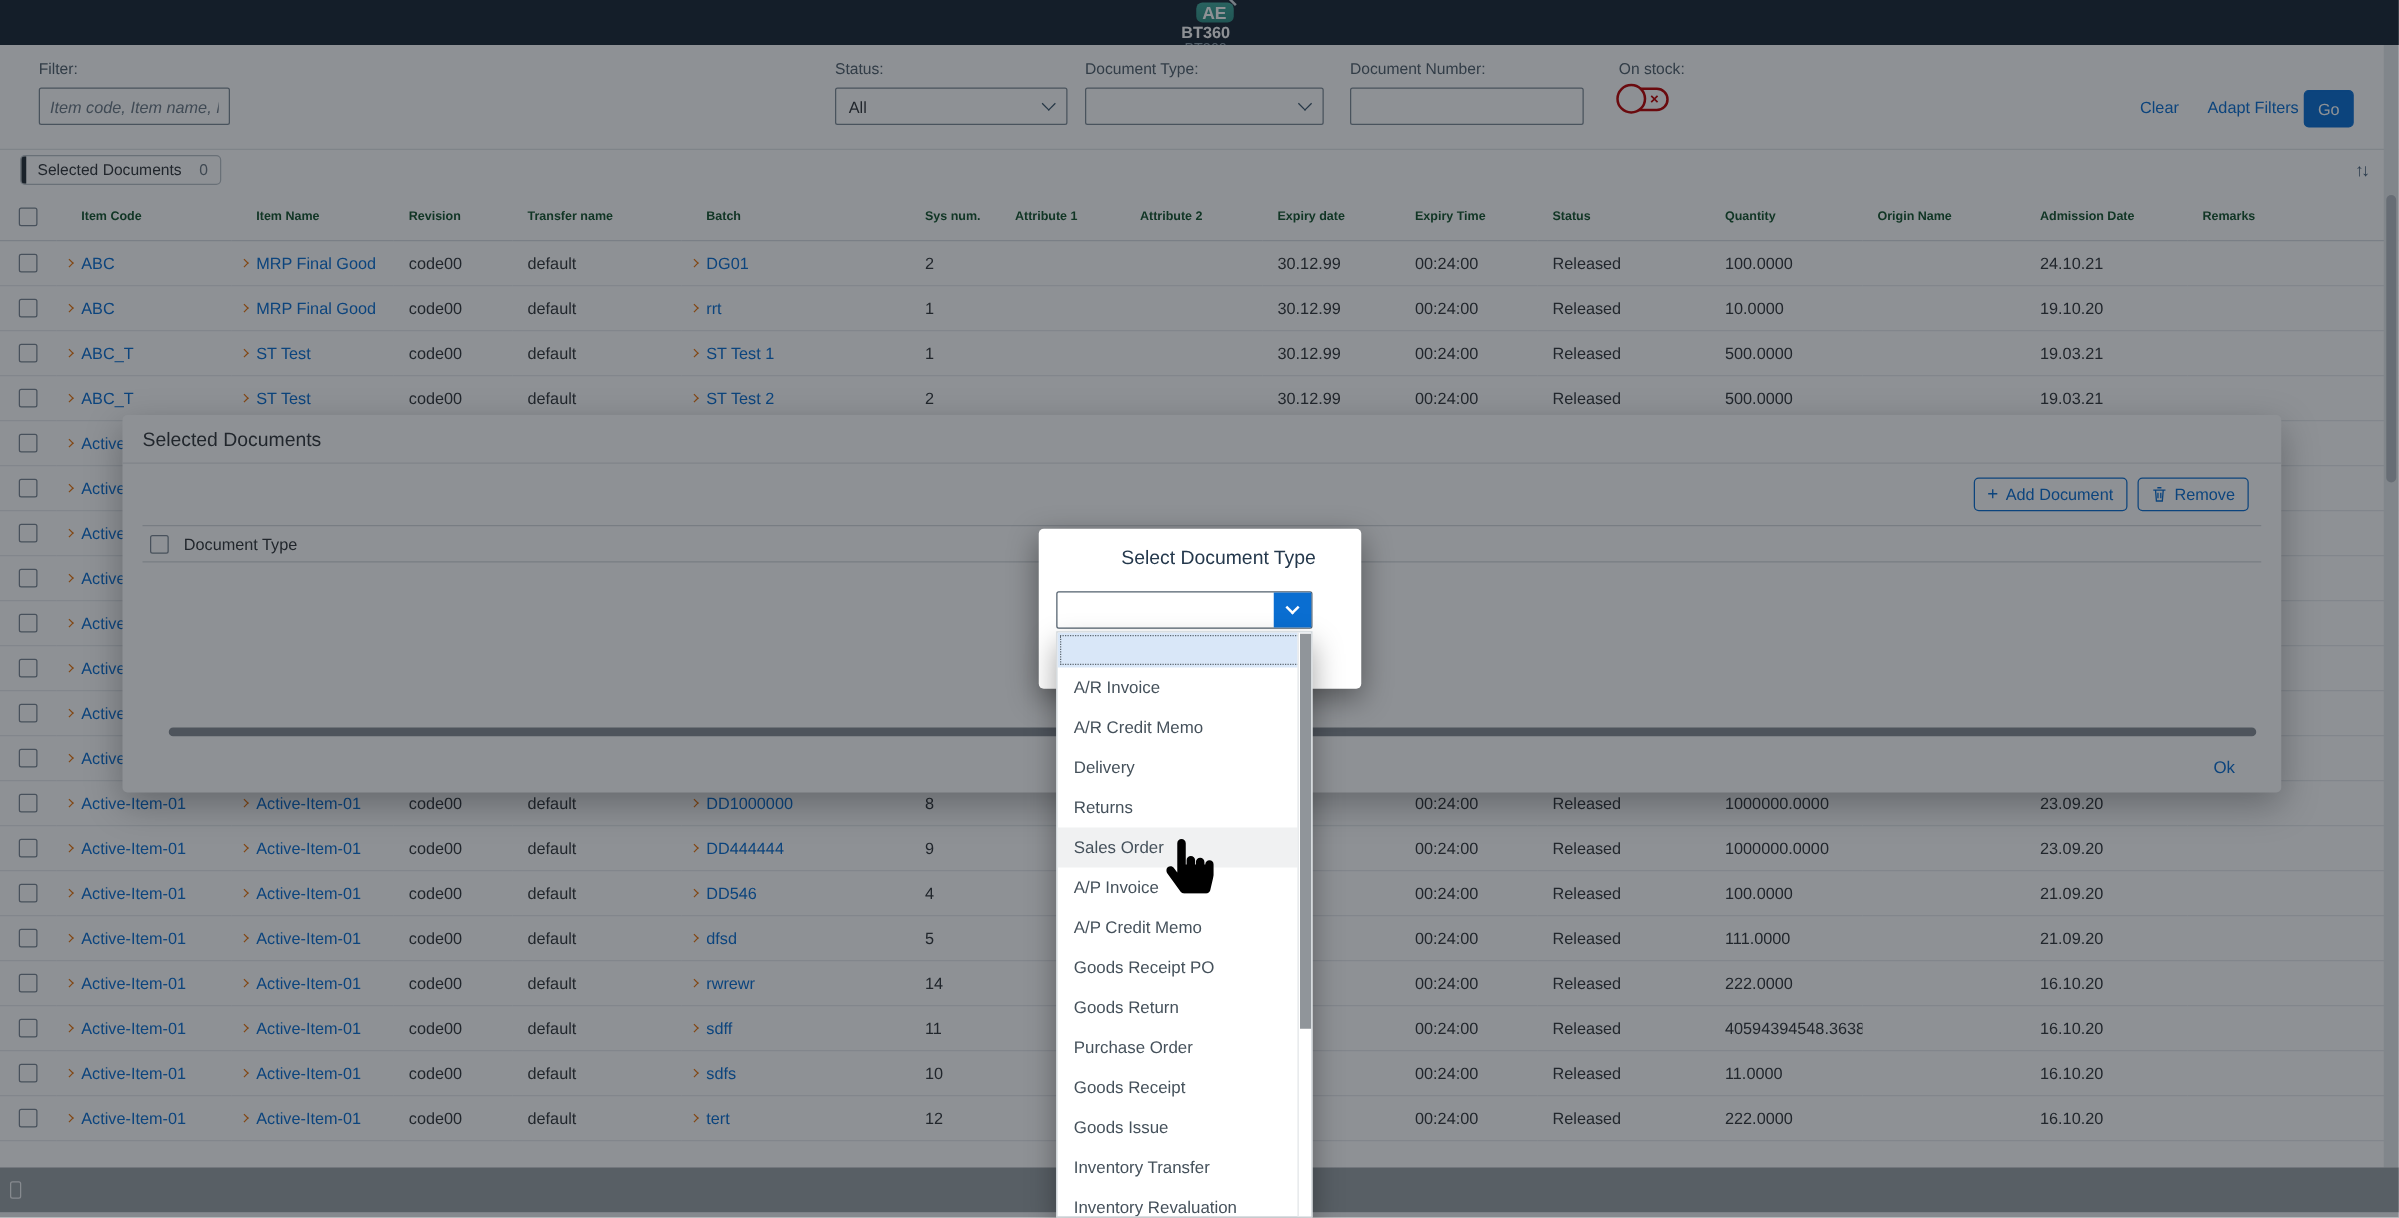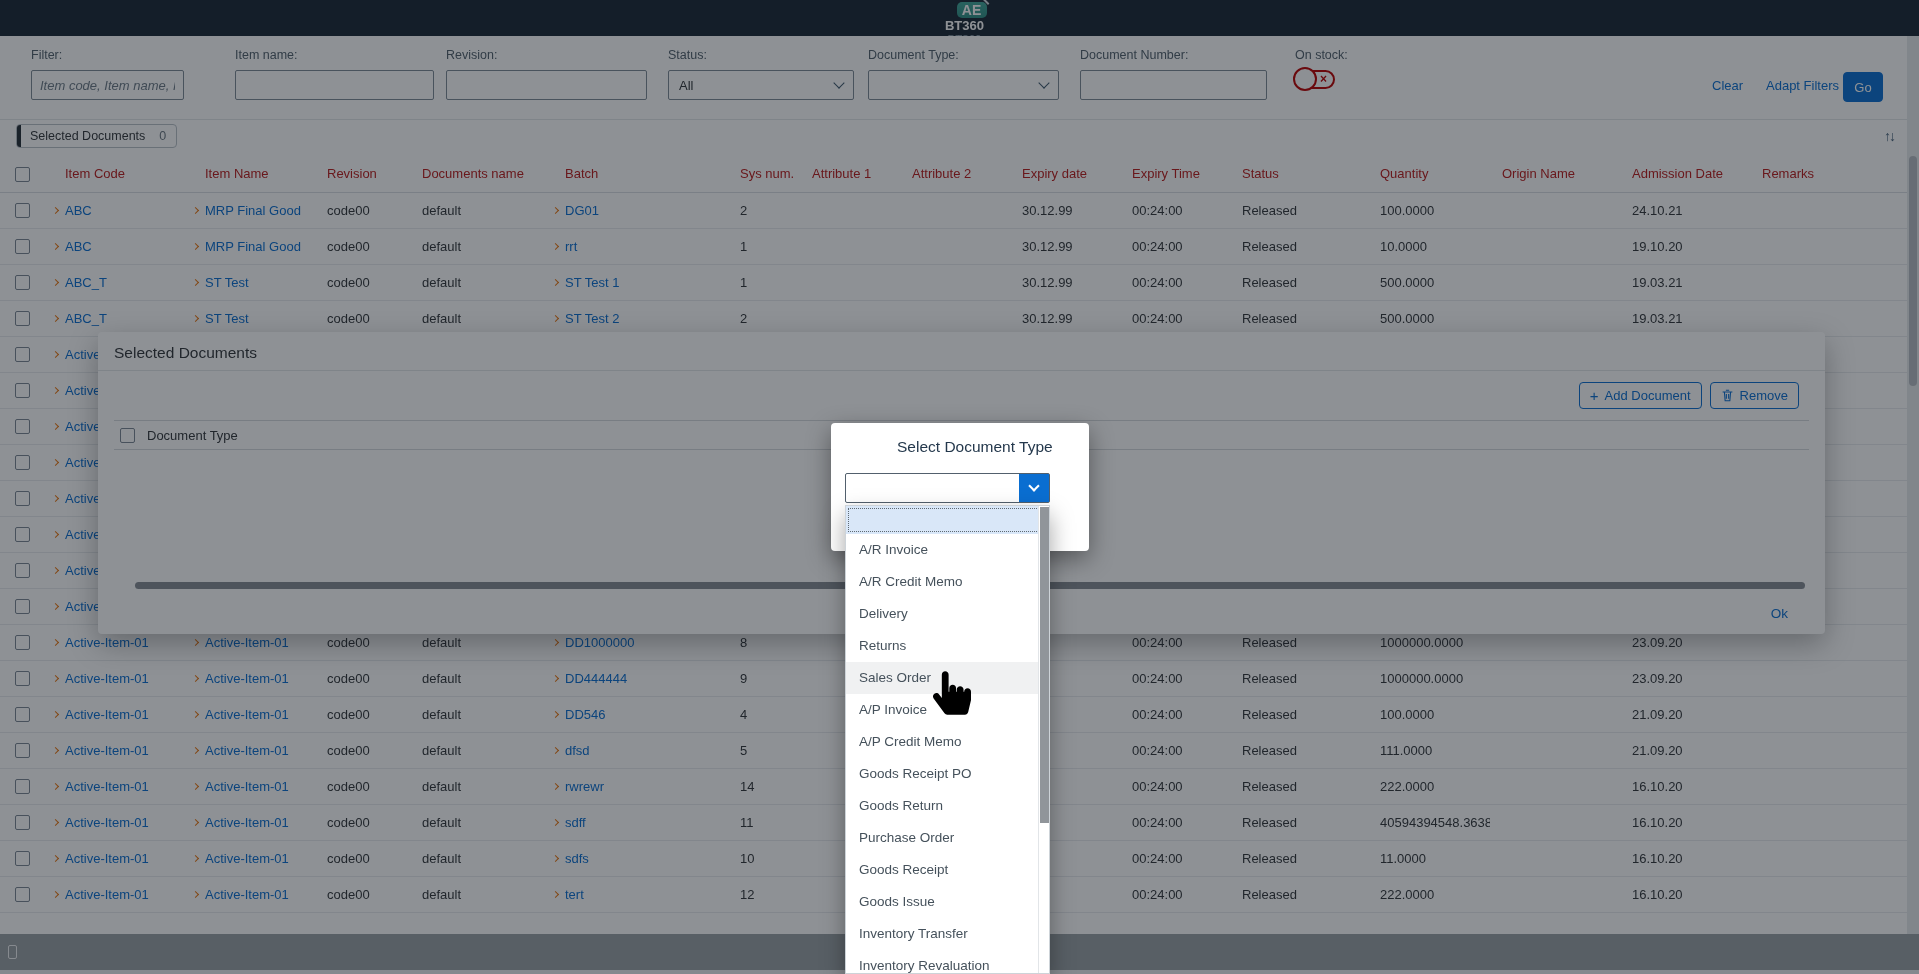--- a/index.html
+++ b/index.html
@@ -34,21 +34,21 @@
 
   
   .chip { position:absolute; top:124px; left:16px; height:24px; display:flex; align-items:center; border:1px solid #b9c1c7; border-radius:4px; background:#fff; overflow:hidden; z-index:1; }
   .chip-bar { width:4px; align-self:stretch; background:#252e36; }
   .chip-label { font-size:12.5px; margin:0 14px 0 9px; color:#32363a; }
   .chip-count { font-size:12.5px; color:#6a7680; margin-right:10px; }
   .sort-icon { position:absolute; top:128px; left:1884px; color:#47617a; font-size:14px; letter-spacing:-2px; z-index:1; }
 
   
   #main-table { position:absolute; top:156px; left:0; width:1919px; border-collapse:collapse; table-layout:fixed; z-index:1; }
-  #main-table th { height:36px; font-weight:normal; font-size:13px; color:#b91c1c; text-align:left; padding-left:12px; border-bottom:1px solid #d9dee2; background:#fff; white-space:nowrap; overflow:hidden; }
+  #main-table th { height:36px; font-weight:bold; font-size:10px; color:#14532d; text-align:left; padding-left:12px; border-bottom:1px solid #d9dee2; background:#fff; white-space:nowrap; overflow:hidden; }
   #main-table th.num, #main-table td.num { text-align:left; padding-right:8px; padding-left:0; }
   #main-table th.hlink { padding-left:20px; }
   #main-table td { height:36px; font-size:13px; border-bottom:1px solid #e8ebee; padding-left:12px; white-space:nowrap; overflow:hidden; background:#fff; }
   #main-table td.c-cell { padding-left:8px; }
   #main-table .c-check, #main-table th.c-check { text-align:center; padding:0; }
   .cb { display:inline-block; width:15px; height:15px; border:1.5px solid #7b8793; border-radius:2px; background:#fff; vertical-align:middle; }
   .chev { display:inline-block; width:5px; height:5px; border-top:1.7px solid var(--chevron); border-right:1.7px solid var(--chevron); transform:rotate(45deg); margin-right:7px; vertical-align:2px; }
   .lnk { color:var(--accent); text-decoration:none; }
 
   .vscroll { position:absolute; top:36px; left:1907px; width:12px; height:898px; background:#e7eaec; z-index:1; }
@@ -112,28 +112,20 @@
         <i></i>
         <i></i>
       </span>
   </span>
 </div>
 
 <div class="filterbar">
   <div class="ffield" style="left:31px;width:153px">
     <label class="flabel">Filter:</label>
     <input class="finput" placeholder="Item code, Item name, Revision, ..." style="">
-  </div>
-  <div class="ffield" style="left:235px;width:199px">
-    <label class="flabel">Item name:</label>
-    <input class="finput" placeholder="" style="">
-  </div>
-  <div class="ffield" style="left:446px;width:201px">
-    <label class="flabel">Revision:</label>
-    <input class="finput" placeholder="" style="">
   </div>
   <div class="ffield" style="left:668px;width:186px">
     <label class="flabel">Status:</label>
     <div class="fselect">
       <span>All</span>
       <span class="chev-down"></span>
     </div>
   </div>
   <div class="ffield" style="left:868px;width:191px">
     <label class="flabel">Document Type:</label>
@@ -183,21 +175,21 @@
       <col style="width:130px">
       <col style="width:130px">
       <col style="width:169px">
     </colgroup>
   <thead id="mt-head">
       <tr>
         <th class="c-check"><span class="cb"></span></th>
         <th class=" hlink">Item Code</th>
         <th class=" hlink">Item Name</th>
         <th class="">Revision</th>
-        <th class="">Documents name</th>
+        <th class="">Transfer name</th>
         <th class=" hlink">Batch</th>
         <th class="num">Sys num.</th>
         <th class="">Attribute 1</th>
         <th class="">Attribute 2</th>
         <th class="">Expiry date</th>
         <th class="">Expiry Time</th>
         <th class="">Status</th>
         <th class="num">Quantity</th>
         <th class="">Origin Name</th>
         <th class="">Admission Date</th>

